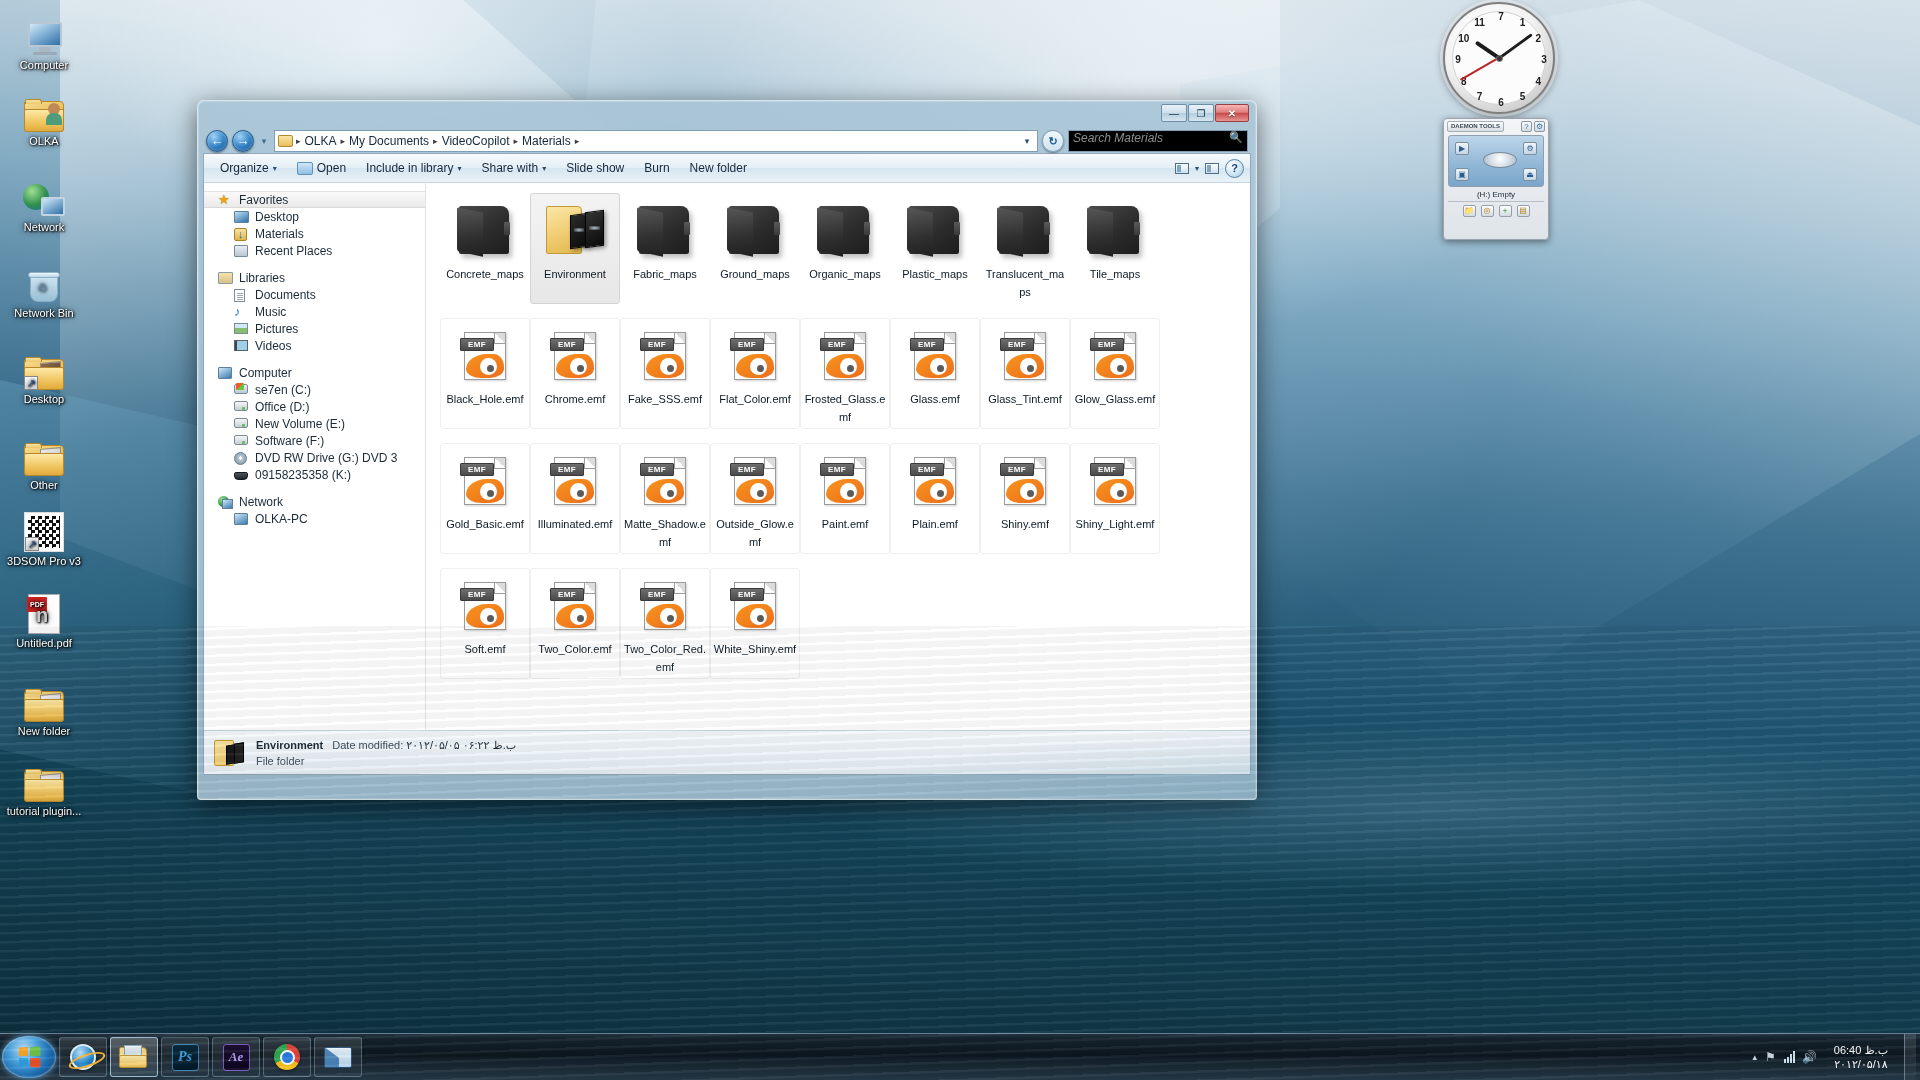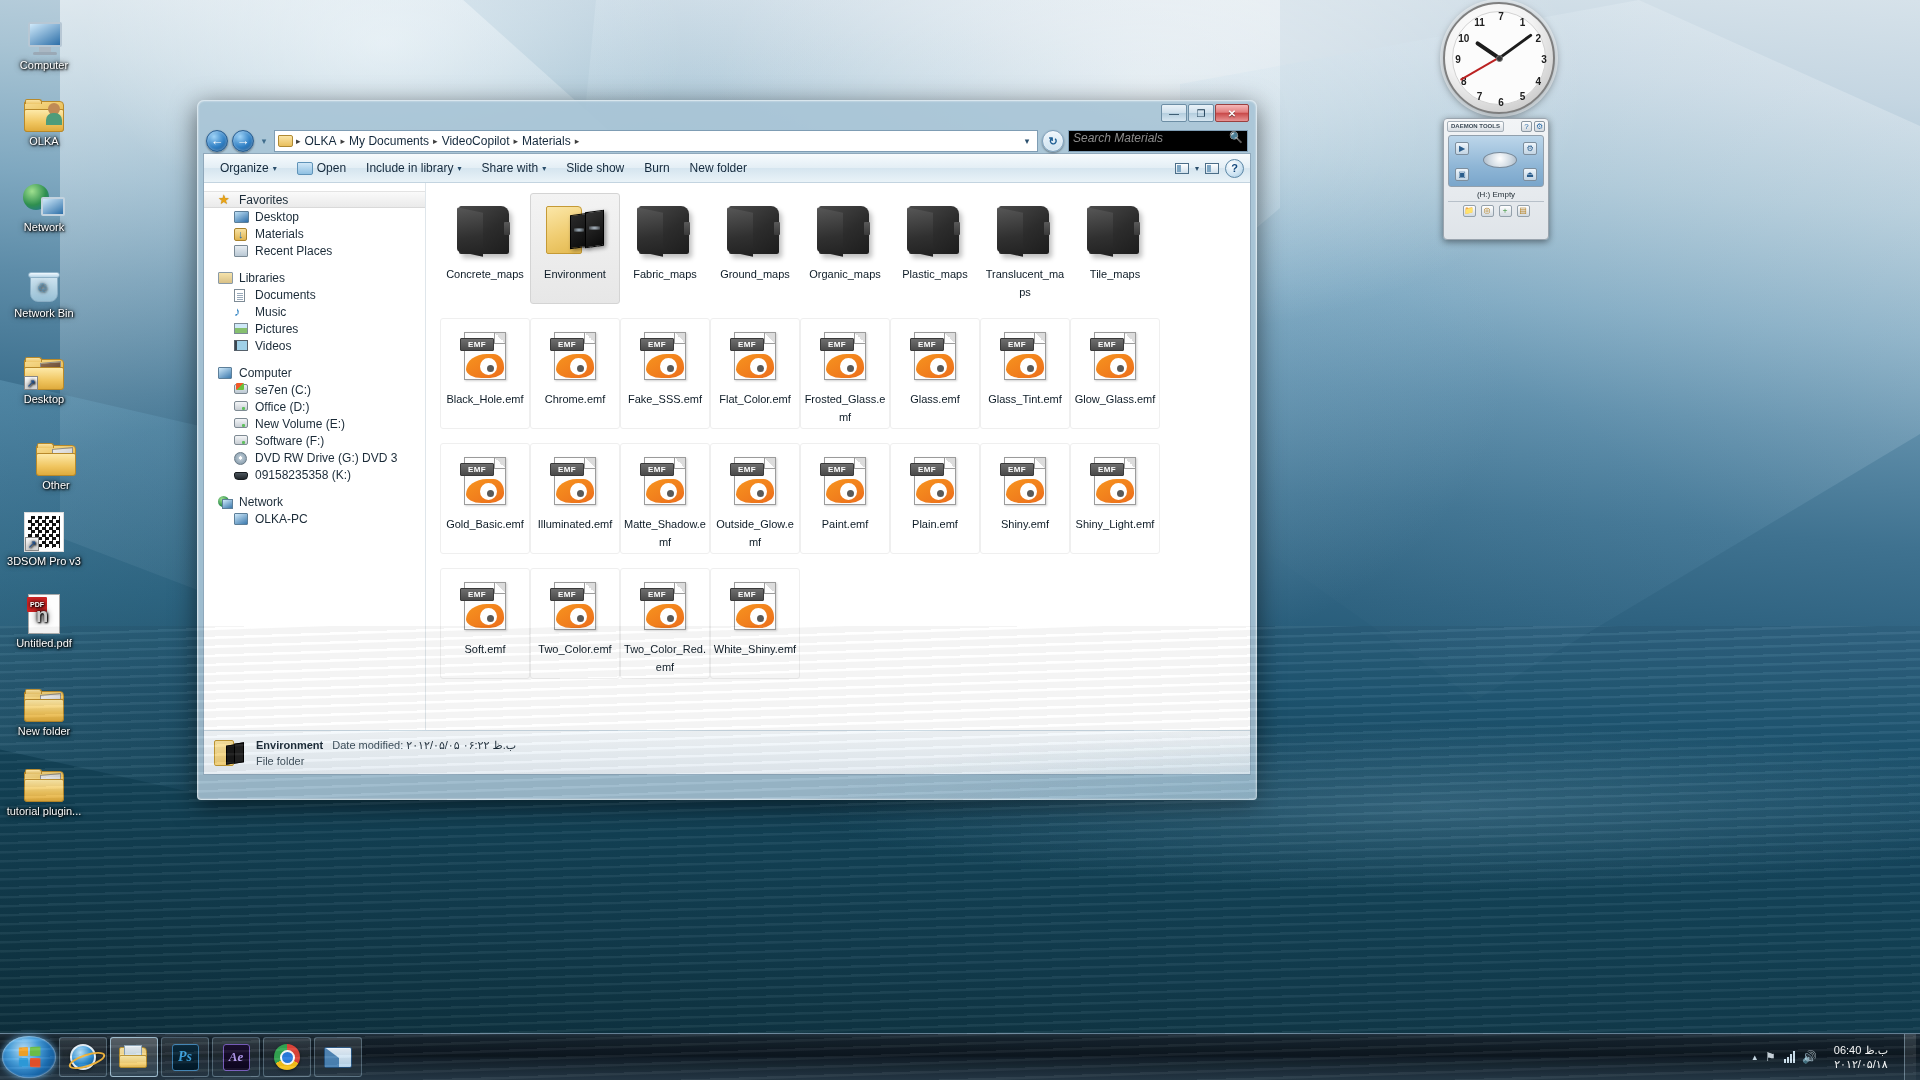--- a/index.html
+++ b/index.html
@@ -410,21 +410,21 @@
           <div class="folder-g">
             <div class="back"></div>
             <div class="tab"></div>
             <div class="sheet" style="background:linear-gradient(150deg,#8d6a4f,#4a3525)"></div>
             <div class="front"></div>
             <div class="shortcut-arrow">↗</div>
           </div>
         </span>
         <span class="lbl">Desktop</span>
       </div>
-      <div class="desk-icon" style="left:18px;top:430px">
+      <div class="desk-icon" style="left:6px;top:430px">
         <span class="gfx">
           <div class="folder-g">
             <div class="back"></div>
             <div class="tab"></div>
             <div class="sheet"></div>
             <div class="front"></div>
           </div>
         </span>
         <span class="lbl">Other</span>
       </div>

